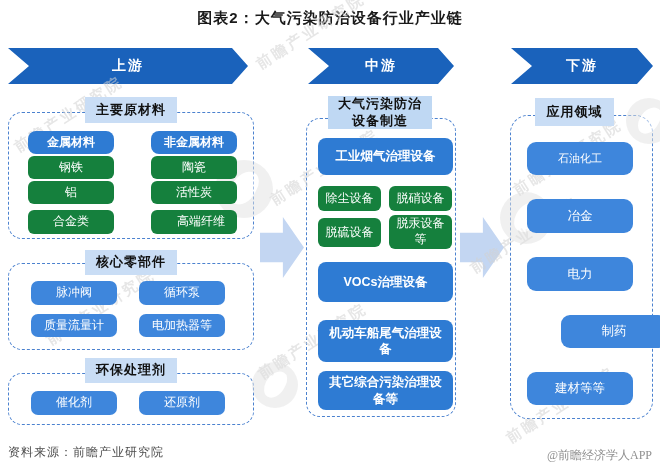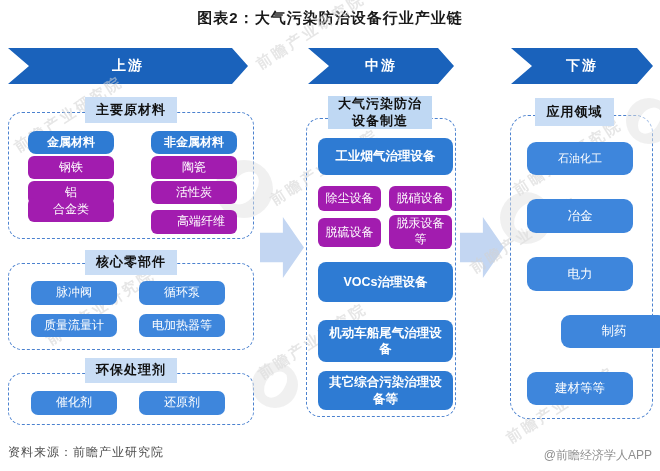--- a/index.html
+++ b/index.html
@@ -23,28 +23,28 @@
               font-size:13px; font-weight:bold; letter-spacing:1px;
               display:flex; flex-direction:column; align-items:center; justify-content:center;
               text-align:center; line-height:1.25; z-index:3; }
 
   
   .pill { position:absolute; border-radius:6px; color:#ffffff; font-size:12px;
           display:flex; align-items:center; justify-content:center; text-align:center;
           line-height:1.3; padding:0 10px; z-index:2; }
   .dark  { background:#2E7BD3; font-weight:bold; border-radius:8px; }
   .med   { background:#3E86DC; border-radius:7px; }
-  .light { background:#a21caf; border-radius:6px; padding:0 2px; }
+  .light { background:#15803d; border-radius:6px; padding:0 2px; }
 
   
   .conn { position:absolute; width:44px; height:61px; background:#C3D6F2;
           clip-path:polygon(0 26%, 52% 26%, 52% 0, 100% 50%, 52% 100%, 52% 74%, 0 74%); }
 
   .src { position:absolute; left:8px; top:444px; font-size:12px; color:#4D4D4D; letter-spacing:1px; }
-  .credit { position:absolute; right:8px; top:447px; font-size:12px; color:#8F8F8F; }
+  .credit { position:absolute; right:8px; top:447px; font-size:12px; color:#8F8F8F;font-family:Liberation Serif, serif; }
 
   
   .wm { position:absolute; font-size:15px; font-weight:bold; letter-spacing:3px;
         color:#D2D2D2; opacity:.55; transform:rotate(-33deg); white-space:nowrap; z-index:1; }
   .wm-circle { position:absolute; border-radius:50%; background:#E2E2E2; opacity:.5; z-index:1; }
   .wm-circle::after { content:""; position:absolute; left:30%; top:18%; width:42%; height:62%;
                       background:#ffffff; border-radius:60% 40% 55% 45%; transform:rotate(28deg); }
 </style>
 </head>
 <body>
@@ -71,21 +71,21 @@
   <div class="hdr" style="left:511px; top:48px; width:142px;">下游</div>
 
   <div class="dash" style="left:8px; top:112px; width:246px; height:127px;"></div>
   <div class="seclabel" style="left:85px; top:97px; width:92px; height:26px;">主要原材料</div>
   <div class="pill dark" style="left:28px;  top:131px; width:86px; height:23px;">金属材料</div>
   <div class="pill dark" style="left:151px; top:131px; width:86px; height:23px;">非金属材料</div>
   <div class="pill light" style="left:28px;  top:156px; width:86px; height:23px;">钢铁</div>
   <div class="pill light" style="left:151px; top:156px; width:86px; height:23px;">陶瓷</div>
   <div class="pill light" style="left:28px;  top:181px; width:86px; height:23px;">铝</div>
   <div class="pill light" style="left:151px; top:181px; width:86px; height:23px;">活性炭</div>
-  <div class="pill light" style="left:28px;  top:198px; width:86px; height:24px;">合金类</div>
+  <div class="pill light" style="left:28px;  top:210px; width:86px; height:24px;">合金类</div>
   <div class="pill light" style="left:151px; top:210px; width:86px; height:24px;padding-left:16px;">高端纤维</div>
 
   <div class="dash" style="left:8px; top:263px; width:246px; height:87px;"></div>
   <div class="seclabel" style="left:85px; top:250px; width:92px; height:25px;">核心零部件</div>
   <div class="pill med" style="left:31px;  top:281px; width:86px; height:24px;">脉冲阀</div>
   <div class="pill med" style="left:139px; top:281px; width:86px; height:24px;">循环泵</div>
   <div class="pill med" style="left:31px;  top:314px; width:86px; height:23px;">质量流量计</div>
   <div class="pill med" style="left:139px; top:314px; width:86px; height:23px;">电加热器等</div>
 
   <div class="dash" style="left:8px; top:373px; width:246px; height:52px;"></div>

